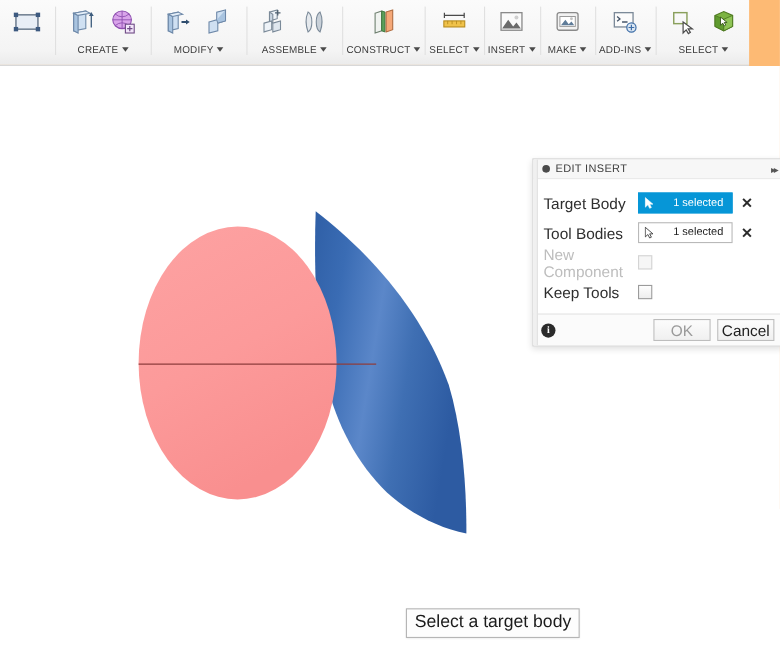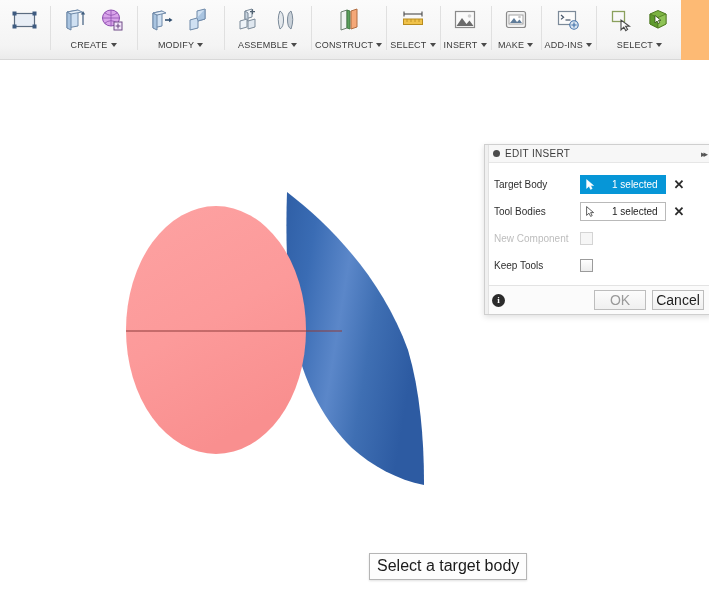--- a/index.html
+++ b/index.html
@@ -183,21 +183,21 @@
     background: #ffffff;
   }
   .row {
     display: flex;
     align-items: center;
     height: 27px;
     gap: 6px;
   }
   .row-label {
     width: 80px;
-    font-size: 10px;
+    font-size: 14px;
     color: #2e2e2e;
     flex: none;
   }
   .row-label.disabled { color: #bdbdbd; }
 
   .sel-chip {
     height: 19px;
     min-width: 68px;
     display: flex;
     align-items: center;

